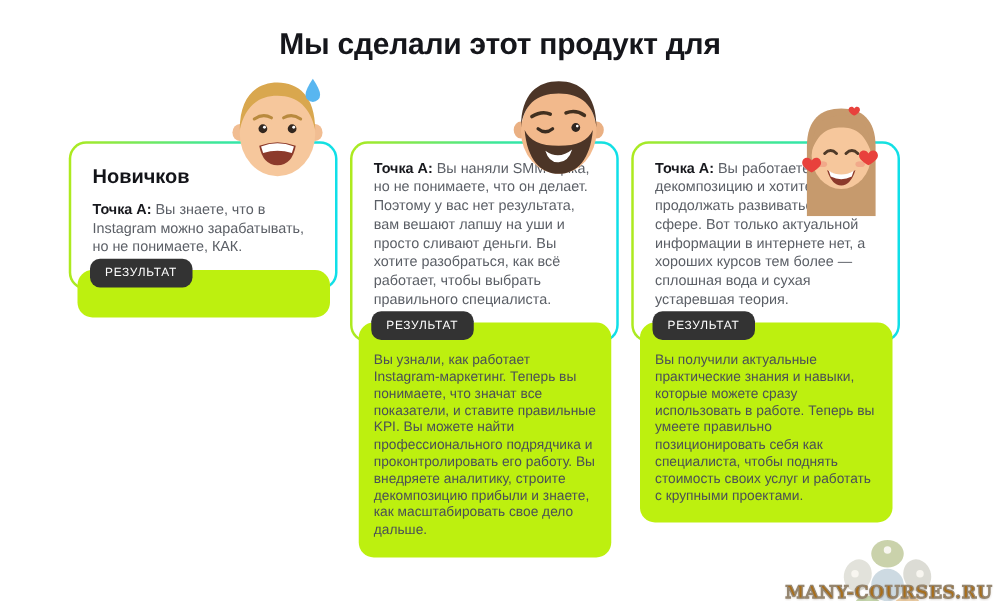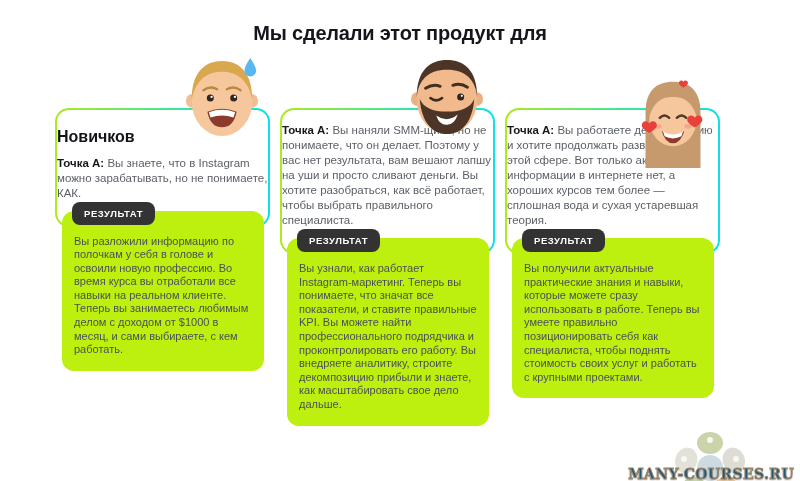--- a/index.html
+++ b/index.html
@@ -5,62 +5,62 @@
   * { box-sizing: border-box; }
   html,body { margin:0; padding:0; }
   body {
     width:800px; height:481px; background:#ffffff; overflow:hidden;
     font-family:"Liberation Sans", sans-serif;
   }
   .page { position:relative; width:800px; height:481px; }
 
   .title {
     margin:22px 0 0; text-align:center;
-    font-size:20px; font-weight:800; color:#15161b; letter-spacing:-0.2px;
+    font-size:24px; font-weight:800; color:#15161b; letter-spacing:-0.2px;
   }
 
   .cards { display:flex; gap:10px; margin:63px 0 0 55px; align-items:flex-start; }
   .col { position:relative; width:215px; flex:0 0 215px; }
 
   .memoji { position:absolute; right:10px; top:-52px; z-index:5; }
   .col-3 .memoji { top:-30px; }
 
   .card {
     position:relative; z-index:1;
     background:linear-gradient(90deg,#aeea1e 0%, #3ce79b 55%, #0fdfe9 100%);
     border-radius:14px; padding:2px;
   }
-  .card-inner { background:#ffffff; border-radius:12px; padding:13px 0 24px; }
+  .card-inner { background:#ffffff; border-radius:12px; padding:13px 17px 24px; }
   .card h3 {
     margin:4px 0 9px; font-size:16px; font-weight:800; color:#131419;
     line-height:1.22; max-width:152px;
   }
   .point { margin:0; font-size:11.5px; line-height:15px; color:#5b5f66; }
   .point b { color:#17181d; font-weight:700;margin-top:20px; }
 
   .result {
     position:relative; z-index:2;
     margin:-16px 6px 0 7px;
     background:#bdf00f; border-radius:12px;
     padding:24px 12px 14px;
   }
   .badge {
     position:absolute; top:-9px; left:10px;
     background:#333333; color:#ffffff;
-    font-size:9.5px; font-weight:700; letter-spacing:.6px;
+    font-size:9.5px; font-weight:400; letter-spacing:.6px;
     padding:6px 12px; border-radius:8px; white-space:nowrap;
   }
   .result p { margin:0; font-size:11px; line-height:13.6px; color:#4b5056; }
 
   .watermark { position:absolute; right:4px; bottom:0; width:174px; height:80px; opacity:.92; z-index:10; }
   .watermark svg.logo { position:absolute; left:46px; top:3px; }
   .wm-text {
     position:absolute; left:0; right:2px; bottom:21px; text-align:right;
     font-family:"DejaVu Serif", serif; font-weight:bold; font-size:14px;
-    color:#0c4a6e; letter-spacing:.4px;
+    color:#a16207; letter-spacing:.4px;
     -webkit-text-stroke:1px #8d7c64;
     text-shadow:0 1px 2px rgba(95,75,55,.55);
     white-space:nowrap;
   }
 </style>
 </head>
 <body>
 
 <div class="page">
 
@@ -90,21 +90,20 @@
         <div class="card-inner">
           <h3>Новичков</h3>
           <p class="point">
             <b>Точка А:</b>
             <span>Вы знаете, что в Instagram можно зарабатывать, но не понимаете, КАК.</span>
           </p>
         </div>
       </div>
       <div class="result">
         <span class="badge">РЕЗУЛЬТАТ</span>
-        <p>Вы разложили информацию по полочкам у себя в голове и освоили новую профессию. Во время курса вы отработали все навыки на реальном клиенте. Теперь вы занимаетесь любимым делом с доходом от $1000 в месяц, и сами выбираете, с кем работать.</p>
       </div>
     </div>
 
     <div class="col col-2">
       <span class="memoji">
         <svg viewBox="0 0 78 84" width="76" height="82">
           <ellipse cx="8" cy="44" rx="6" ry="7" fill="#eab083"></ellipse>
           <ellipse cx="70" cy="44" rx="6" ry="7" fill="#eab083"></ellipse>
           <ellipse cx="39" cy="45" rx="31" ry="35" fill="#f2b98c"></ellipse>
           <path d="M8,42 C8,14 22,4 39,4 C56,4 70,14 70,42 C68,24 58,14 39,14 C20,14 10,24 8,42 Z" fill="#4c3527"></path>

